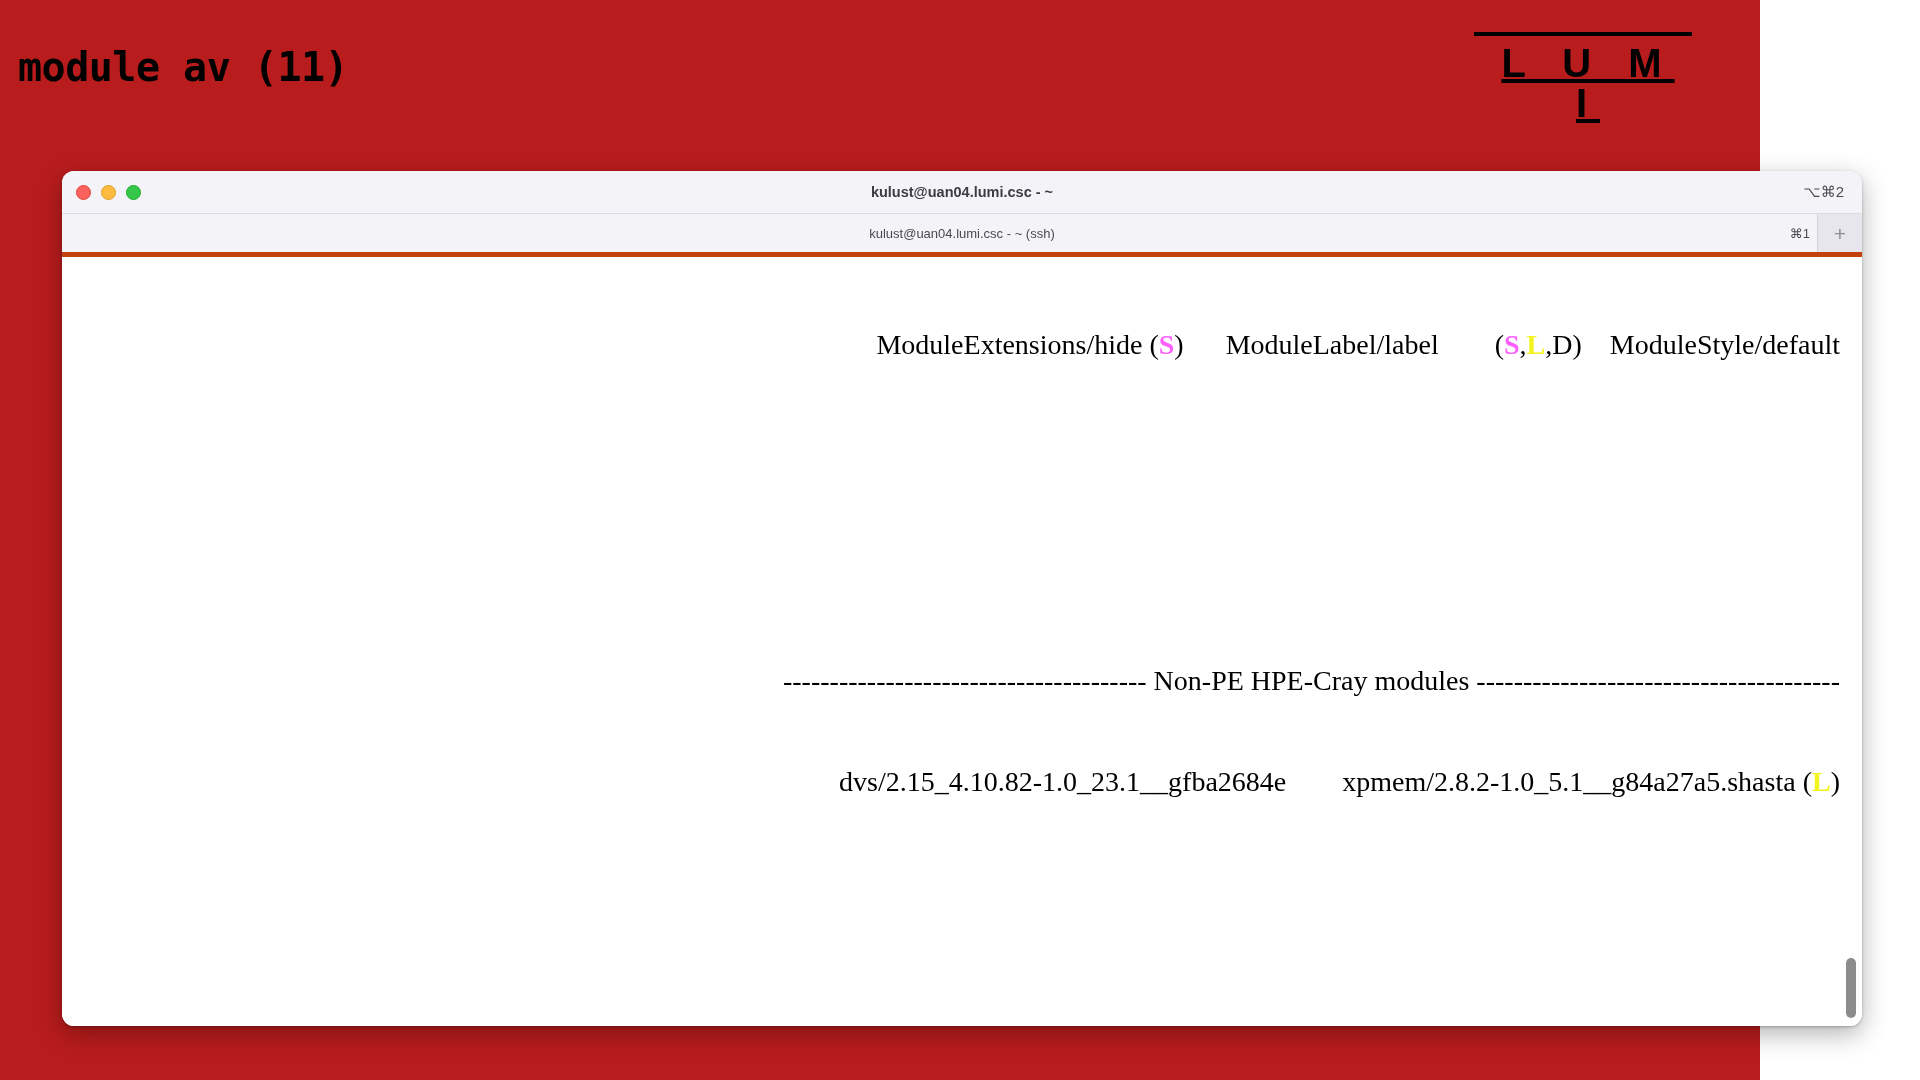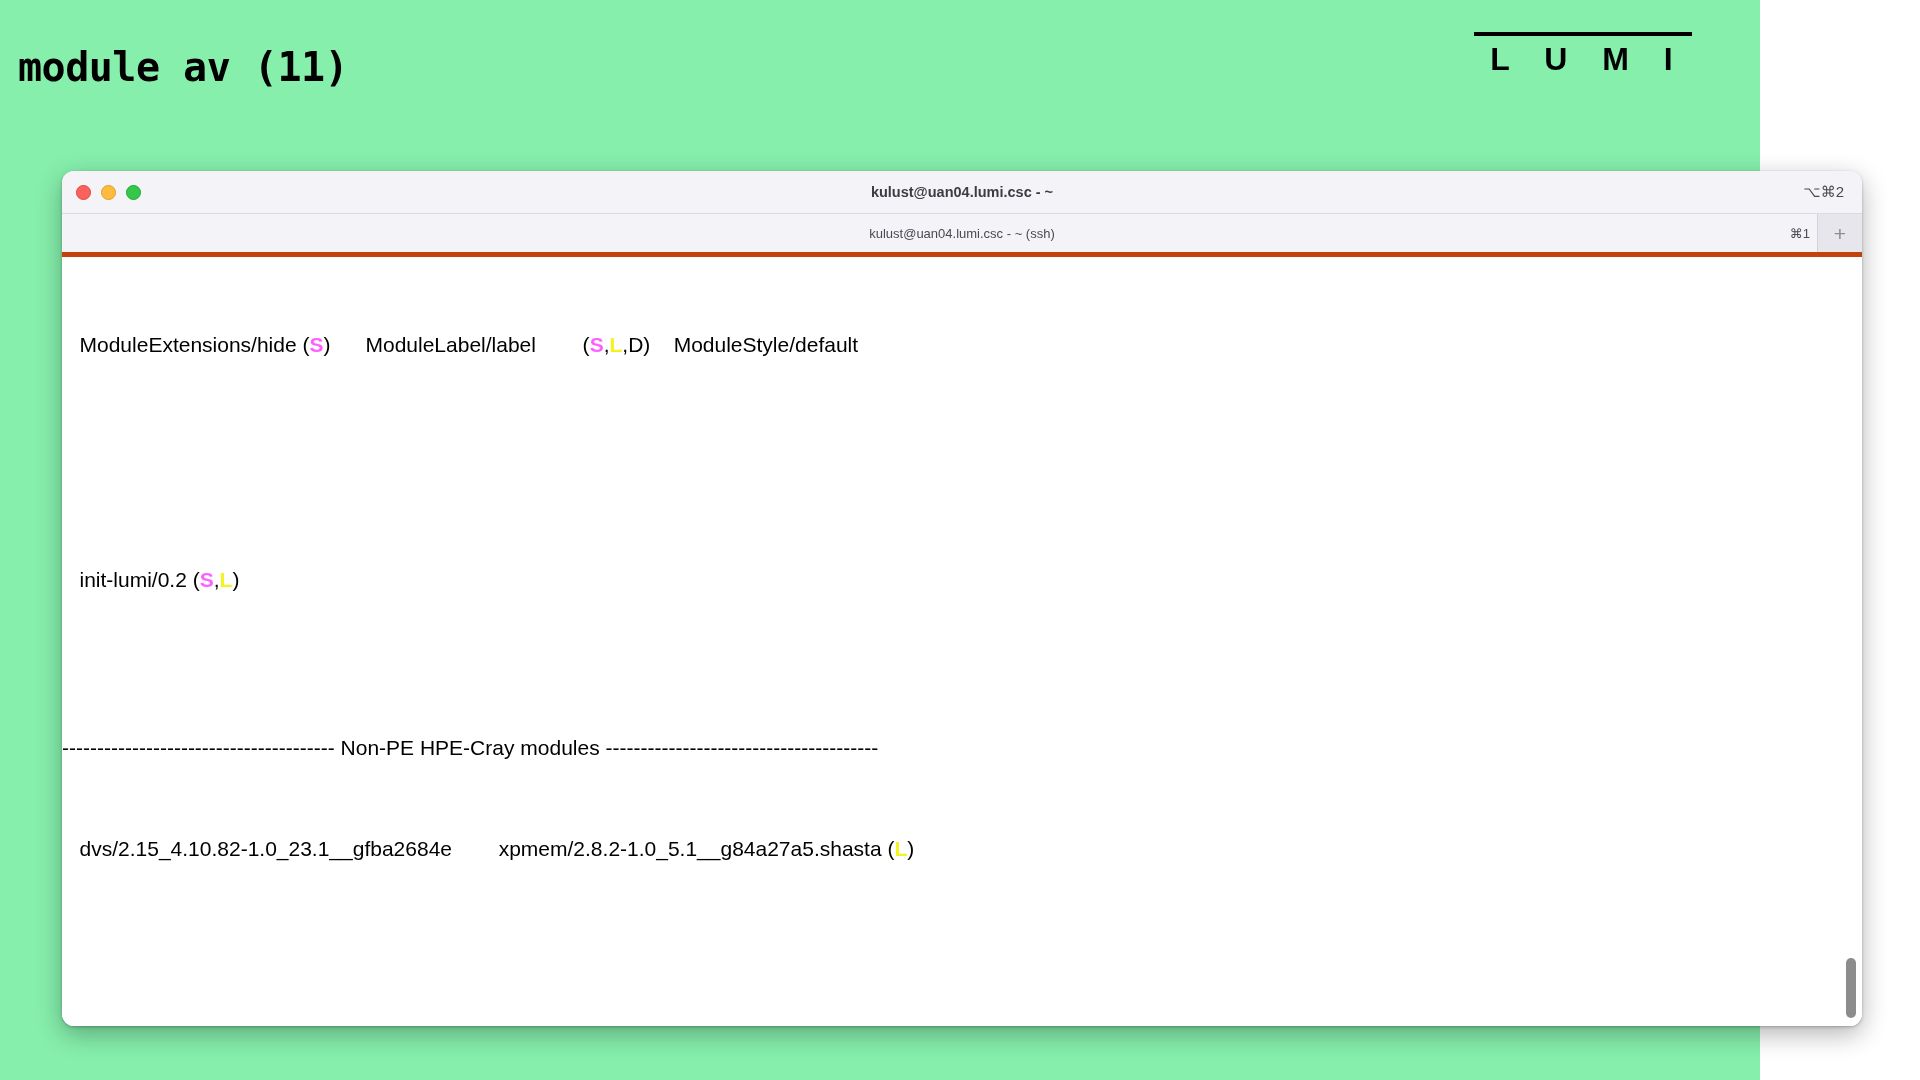--- a/index.html
+++ b/index.html
@@ -9,21 +9,21 @@
     height: 1080px;
     overflow: hidden;
     background: #ffffff;
     font-family: "Liberation Sans", sans-serif;
   }
 
   #slide {
     position: relative;
     width: 1760px;
     height: 1080px;
-    background: #86efac;
+    background: #b91c1c;
   }
 
   
   .slide-title {
     position: absolute;
     left: 18px;
     top: 44px;
     font-family: "DejaVu Sans Mono", monospace;
     font-size: 40px;
     font-weight: bold;
@@ -40,26 +40,27 @@
     text-align: center;
   }
   .lumi-bar {
     height: 4px;
     background: #000000;
     width: 100%;
     margin-bottom: 7px;
   }
   .lumi-text {
     font-family: "Liberation Sans", sans-serif;
-    font-size: 32px;
+    font-size: 40px;
     font-weight: bold;
     letter-spacing: 13px;
     color: #000000;
     line-height: 1;
     padding-left: 10px;
+    text-decoration: underline;
   }
 
   
   .terminal-window {
     position: absolute;
     left: 62px;
     top: 171px;
     width: 1800px;
     height: 855px;
     background: #ffffff;
@@ -171,27 +172,28 @@
     overflow: hidden;
   }
 
   .term-text {
     position: absolute;
     left: 0;
     top: 0;
     right: 22px;
     bottom: 0;
     padding: 4px 0 0 0;
-    font-family: Liberation Sans, sans-serif;
-    font-size: 21px;
+    font-family: Liberation Serif, serif;
+    font-size: 28px;
     line-height: 33.6px;
     color: #000000;
     white-space: pre;
     letter-spacing: 0px;
     overflow: hidden;
+    text-align: right;
   }
   .term-line { display: block; height: 33.6px; }
 
   .c-sticky  { color: #FF5FFF; font-weight: bold; }
   .c-loaded  { color: #F3F31E; font-weight: bold; }
 
   
   .term-scrollbar {
     position: absolute;
     right: 4px;
@@ -240,21 +242,20 @@
     </div>
 
     <div class="term-body">
       <div class="term-text">
 
 <span class="term-line"><span>   ModuleExtensions/hide (</span><span class="c-sticky">S</span><span>)      ModuleLabel/label        (</span><span class="c-sticky">S</span><span>,</span><span class="c-loaded">L</span><span>,D)    ModuleStyle/default</span></span>
 
 
 <span class="term-line"></span>
 
-<span class="term-line"><span>   init-lumi/0.2 (</span><span class="c-sticky">S</span><span>,</span><span class="c-loaded">L</span><span>)</span></span>
 
 <span class="term-line"></span>
 <span class="term-line">--------------------------------------- Non-PE HPE-Cray modules ---------------------------------------</span>
 
 <span class="term-line"><span>   dvs/2.15_4.10.82-1.0_23.1__gfba2684e        xpmem/2.8.2-1.0_5.1__g84a27a5.shasta (</span><span class="c-loaded">L</span><span>)</span></span>
 
 
 
 
 

